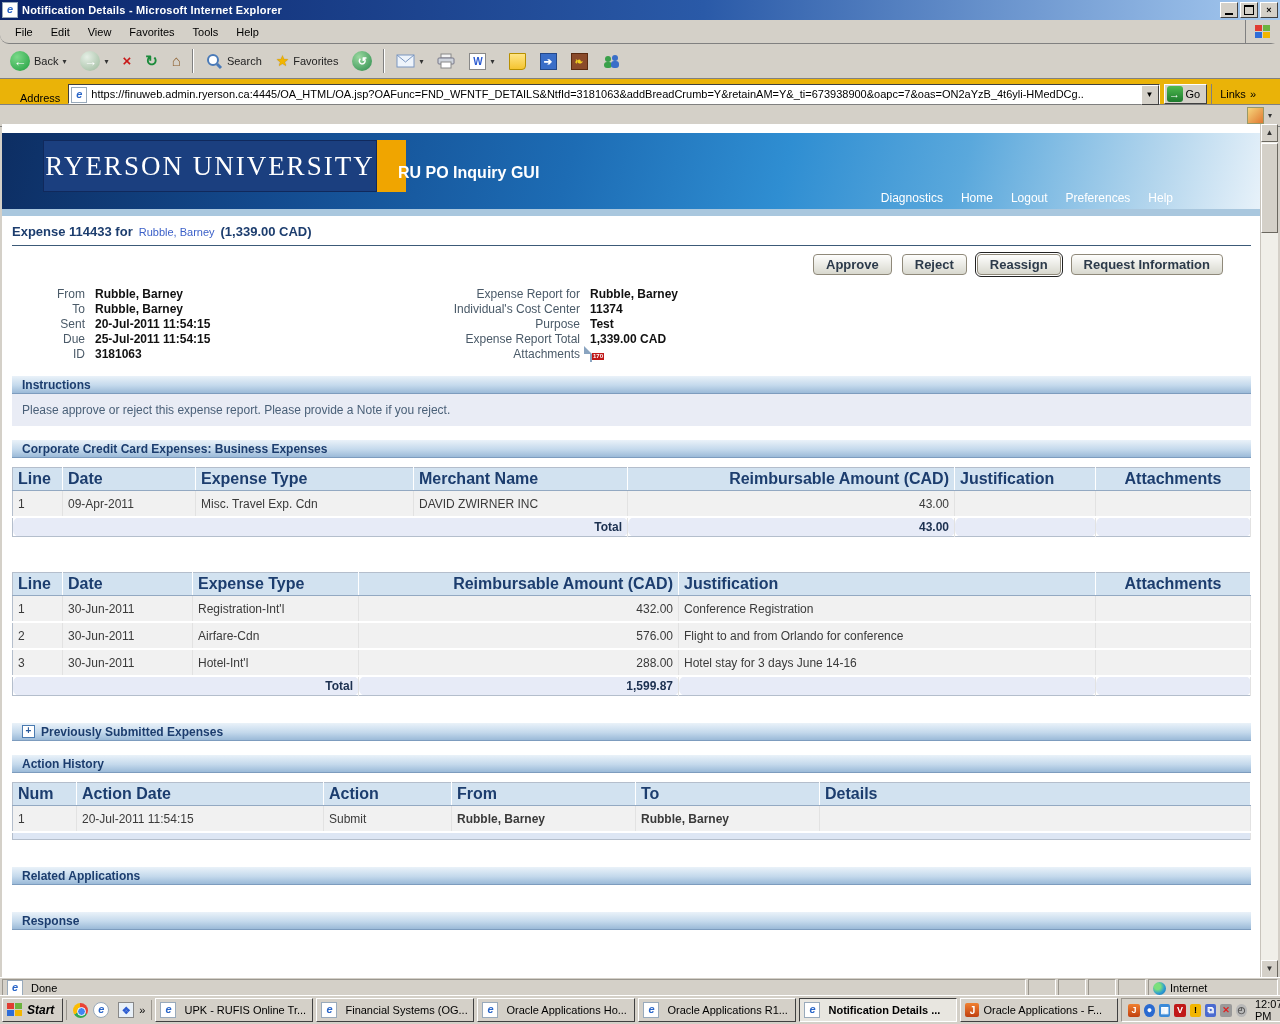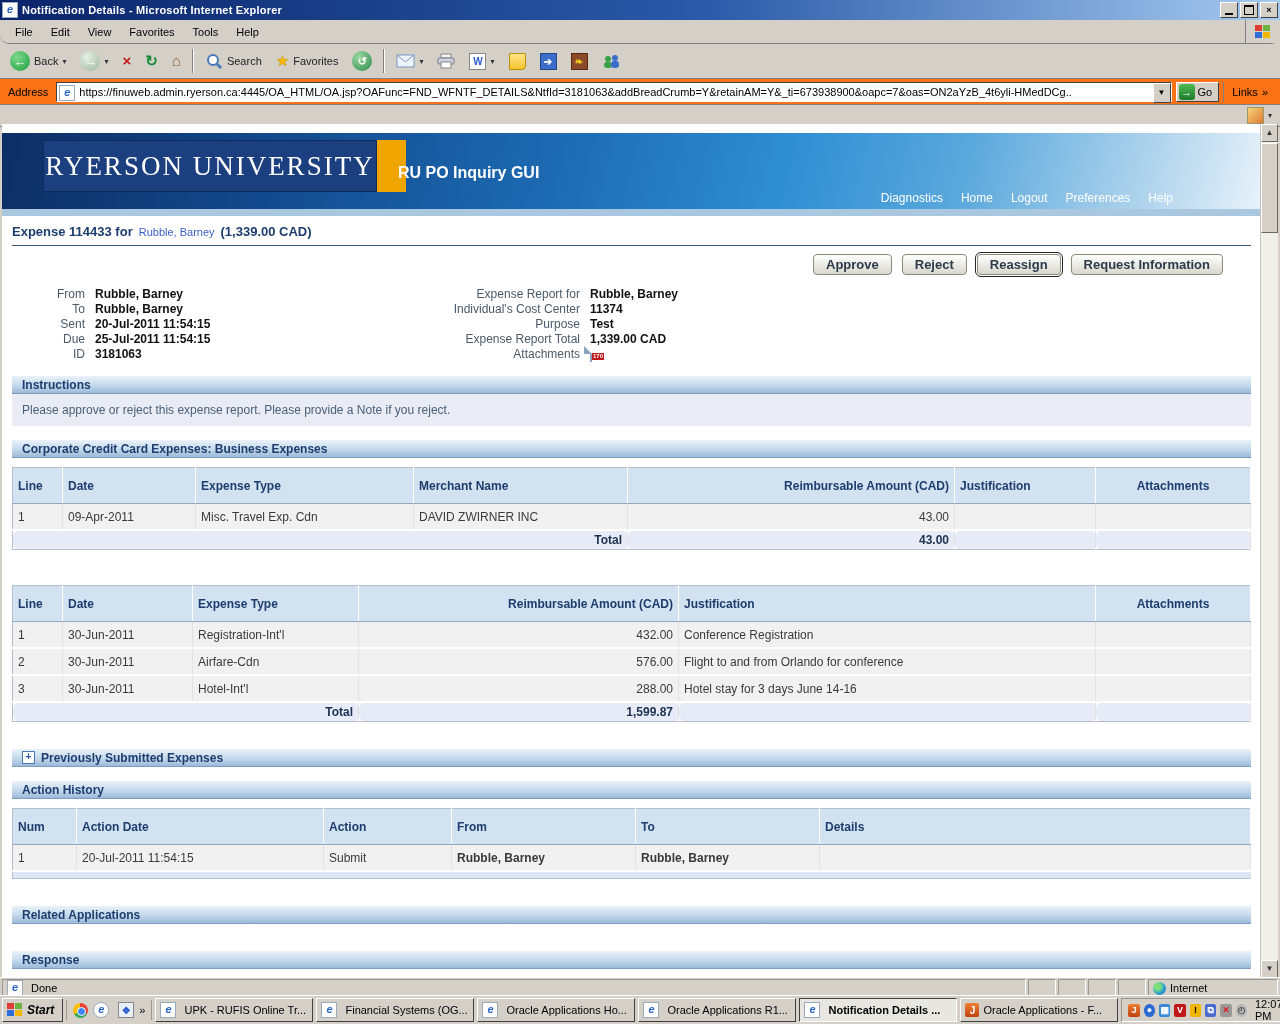--- a/index.html
+++ b/index.html
@@ -30,21 +30,21 @@
   .circ{width:20px;height:20px;border-radius:50%;display:inline-flex;align-items:center;justify-content:center;
     color:#fff;font-size:13px;font-weight:bold;}
   .circ.back{background:radial-gradient(circle at 35% 30%,#7cd98a,#1e9e3e);}
   .circ.fwd{background:radial-gradient(circle at 35% 30%,#e6efe6,#9ab89a);color:#fff;}
   .sep{width:1px;height:24px;background:#808080;border-right:1px solid #fff;margin:0 3px;}
   .caret{font-size:8px;color:#333;}
   .gicon{font-size:15px;line-height:16px;}
   .sticky{width:15px;height:15px;background:linear-gradient(#ffe484,#f4c430);border:1px solid #b89000;border-bottom-right-radius:4px;}
   .wbox{width:15px;height:15px;background:#fff;border:1px solid #888;color:#2a5ad0;font-size:10px;font-weight:bold;
     display:inline-flex;align-items:center;justify-content:center;}
-  .addrbar{height:25px;display:flex;align-items:center;background:#f97316;border-bottom:1px solid #808080;padding:0 4px;gap:4px;}
+  .addrbar{height:25px;display:flex;align-items:flex-end;background:#eab308;border-bottom:1px solid #808080;padding:0 16px;gap:4px;}
   .addrlabel{font-size:11px;padding:0 4px;}
   .addrfield{flex:1;position:relative;height:20px;}
   .addrfield input{width:100%;height:20px;box-sizing:border-box;border:1px solid;border-color:#404040 #fff #fff #404040;
     padding:2px 18px 2px 22px;font-family:"Liberation Sans",sans-serif;font-size:11px;background:#fff;}
   .addrfield .fav{position:absolute;left:3px;top:3px;}
   .addrfield .drop{position:absolute;right:1px;top:1px;width:16px;height:18px;background:#d4d0c8;
     border:1px solid;border-color:#fff #404040 #404040 #fff;text-align:center;font-size:8px;line-height:17px;}
   .gobtn{display:flex;align-items:center;gap:3px;padding:1px 6px 1px 2px;border:1px solid;border-color:#fff #404040 #404040 #fff;background:#d4d0c8;font-size:11px;}
   .goarrow{width:16px;height:16px;background:linear-gradient(#4fba4f,#1d7a2d);color:#fff;display:inline-flex;align-items:center;justify-content:center;border-radius:3px;font-weight:bold;}
   .linksbox{display:flex;align-items:center;gap:4px;border-left:1px solid #808080;padding:0 8px;height:20px;font-size:11px;}
@@ -88,22 +88,22 @@
   .attachico .badge{position:absolute;left:1px;top:6px;background:#c01818;color:#fff;font-size:6px;padding:0 1px;line-height:7px;}
   
   .secbar{margin:0 10px;height:17px;display:flex;align-items:center;padding-left:10px;gap:6px;
     background:linear-gradient(#eaf2f9 0%,#c4d9ec 55%,#9bbad8 100%);border-top:1px solid #fff;border-bottom:1px solid #7d9cbe;}
   .secbar .t{font-size:12px;font-weight:bold;color:#1c3d6e;}
   .secbody{margin:0 10px;background:#e9ecf5;padding:9px 10px;font-size:12px;color:#4a6078;}
   .gap{height:13px;}
   .expicon{width:11px;height:11px;background:#fff;border:1px solid #4a7ab0;color:#2a5a9a;font-size:10px;line-height:9px;text-align:center;font-weight:bold;}
   
   table.oaf{border-collapse:collapse;margin:9px 10px 0 10px;width:1239px;table-layout:fixed;border:1px solid #b4becc;}
-  table.oaf th{background:#d2e2f0;color:#1c3d6e;font-size:12px;font-weight:bold;text-align:left;
-    padding:10px 5px;border-right:1px solid #fff;border-bottom:1px solid #93a9c2;height:15px;}
+  table.oaf th{background:#d2e2f0;color:#1c3d6e;font-size:16px;font-weight:bold;text-align:left;
+    padding:2px 5px;border-right:1px solid #fff;border-bottom:1px solid #93a9c2;height:15px;}
   table.oaf td{background:#f1f1f1;font-size:12px;color:#3a3a3a;padding:4px 5px;border-right:1px solid #e2e2e2;border-bottom:2px solid #fff;height:17px;}
   table.oaf .num{text-align:right;}
   table.oaf .ctr{text-align:center;}
   table.oaf tr.total td{background:#e7ebf7;font-weight:bold;color:#1c3050;border-bottom:none;padding:2px 5px;height:14px;border-radius:7px;}
   table.oaf tr.strip td{background:#dde6f4;height:6px;padding:0;border-bottom:none;}
   td.white{background:#fff;font-weight:bold;color:#111;}
   
   .docico{display:inline-block;width:13px;height:16px;background:#fff;border:1px solid #4a9ab8;position:relative;vertical-align:middle;}
   .docico i{position:absolute;left:2px;right:2px;height:1px;background:#7ab8d0;}
   .relatedlink{color:#3a7ca8;font-size:12px;text-decoration:underline;margin-left:8px;}

